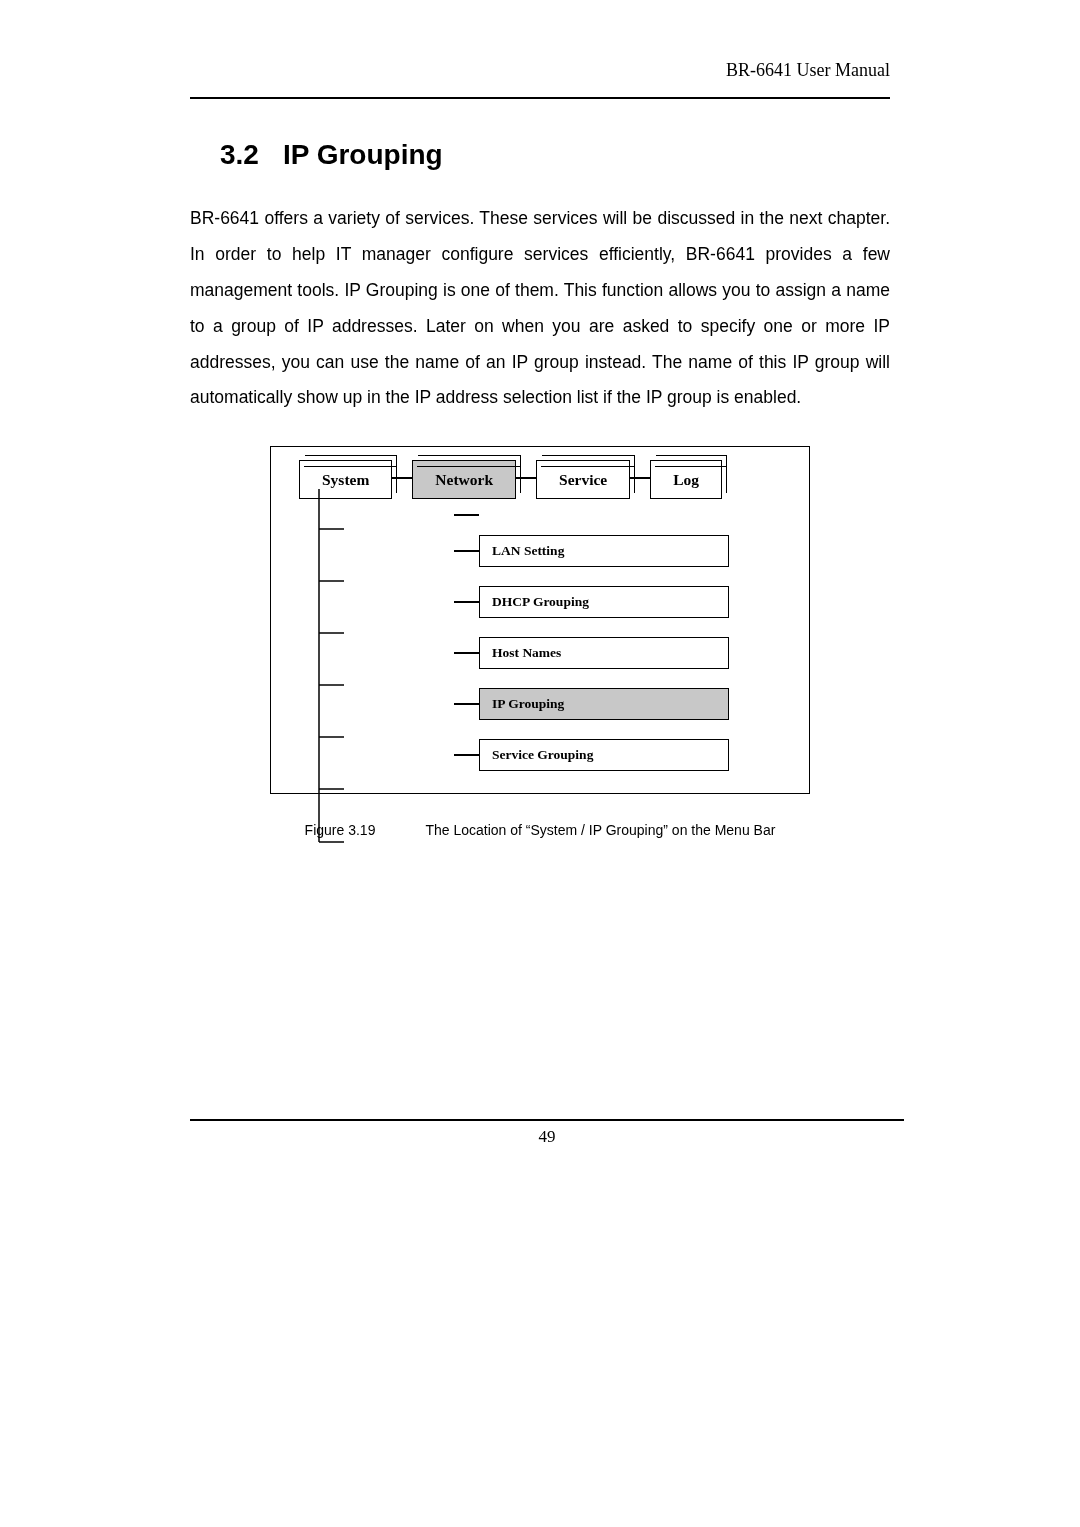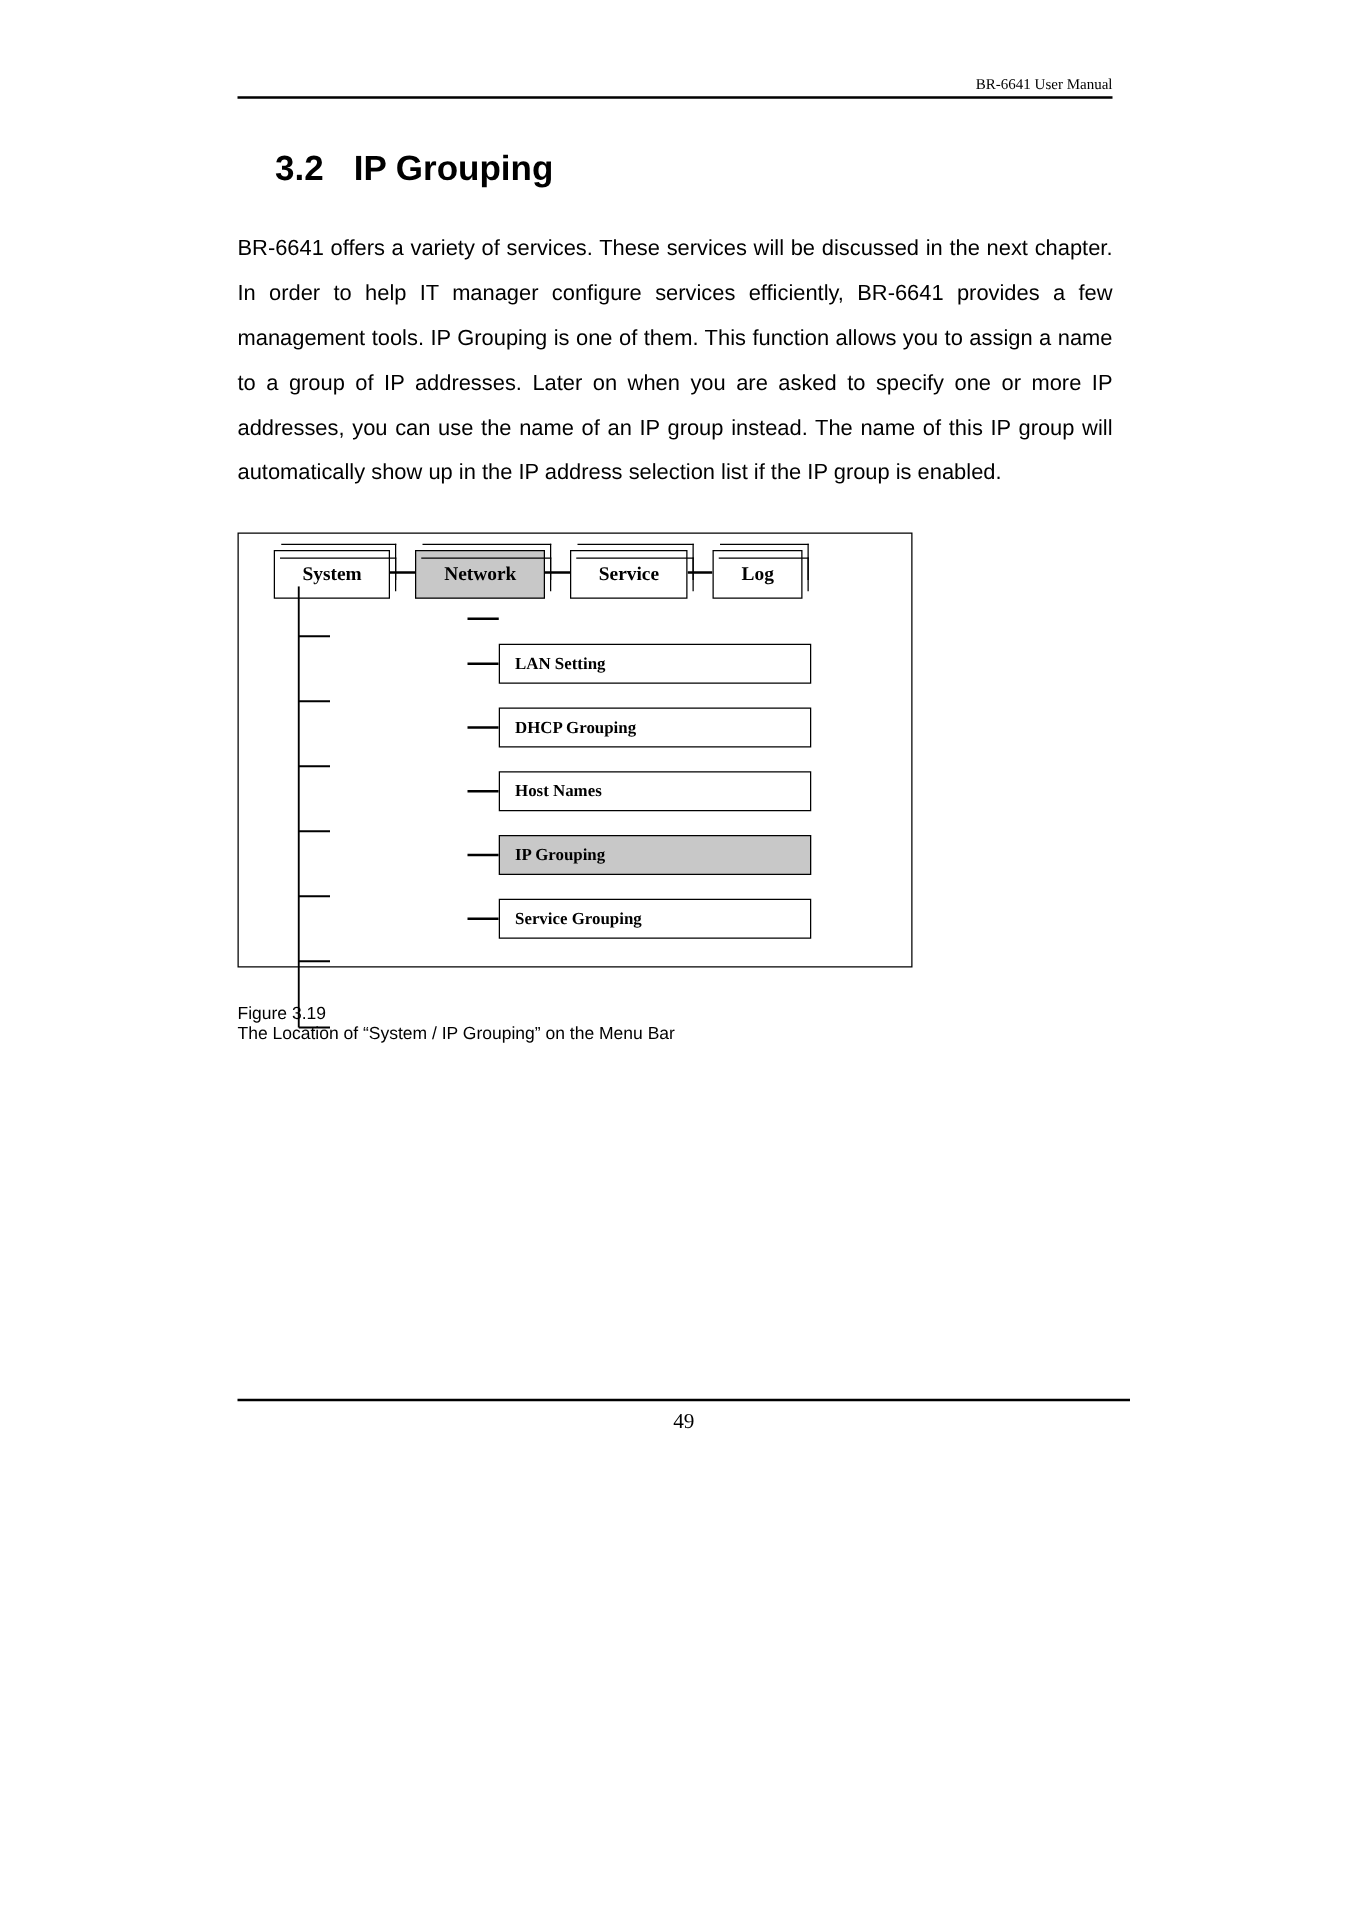--- a/index.html
+++ b/index.html
@@ -13,22 +13,22 @@
       background: #fff;
       font-family: Arial, Helvetica, sans-serif;
       position: relative;
     }
     .page {
       padding: 60px 190px 0 190px;
     }
     .header-text {
       text-align: right;
       font-family: 'Times New Roman', Times, serif;
-      font-size: 12px;
-      margin-bottom: 2px;
+      font-size: 18px;
+      margin-bottom: 16px;
     }
     .header-rule {
       border: none;
       border-top: 2px solid #000;
       margin-bottom: 40px;
     }
     .section-heading {
       font-family: Arial, Helvetica, sans-serif;
       font-weight: bold;
       font-size: 28px;
@@ -41,20 +41,21 @@
     }
     .body-text {
       font-family: Arial, Helvetica, sans-serif;
       font-size: 17.5px;
       line-height: 2.05;
       text-align: justify;
       margin-bottom: 30px;
     }
     .diagram-wrapper {
       display: flex;
+      justify-content: center;
       margin-top: 8px;
     }
     .diagram-frame {
       border: 1.5px solid #000;
       width: 540px;
       padding: 24px 28px 22px 28px;
       position: relative;
     }
     .menu-row {
       display: flex;
@@ -152,21 +153,20 @@
     }
     .submenu-box.active {
       background: #c8c8c8;
     }
     .figure-caption {
       display: flex;
       justify-content: center;
       margin-top: 28px;
       font-family: Arial, Helvetica, sans-serif;
       font-size: 14px;
-      flex-direction: column;
     }
     .figure-caption .figlabel {
       margin-right: 50px;
     }
     .footer-area {
       position: absolute;
       bottom: 380px;
       left: 190px;
       right: 176px;
     }

